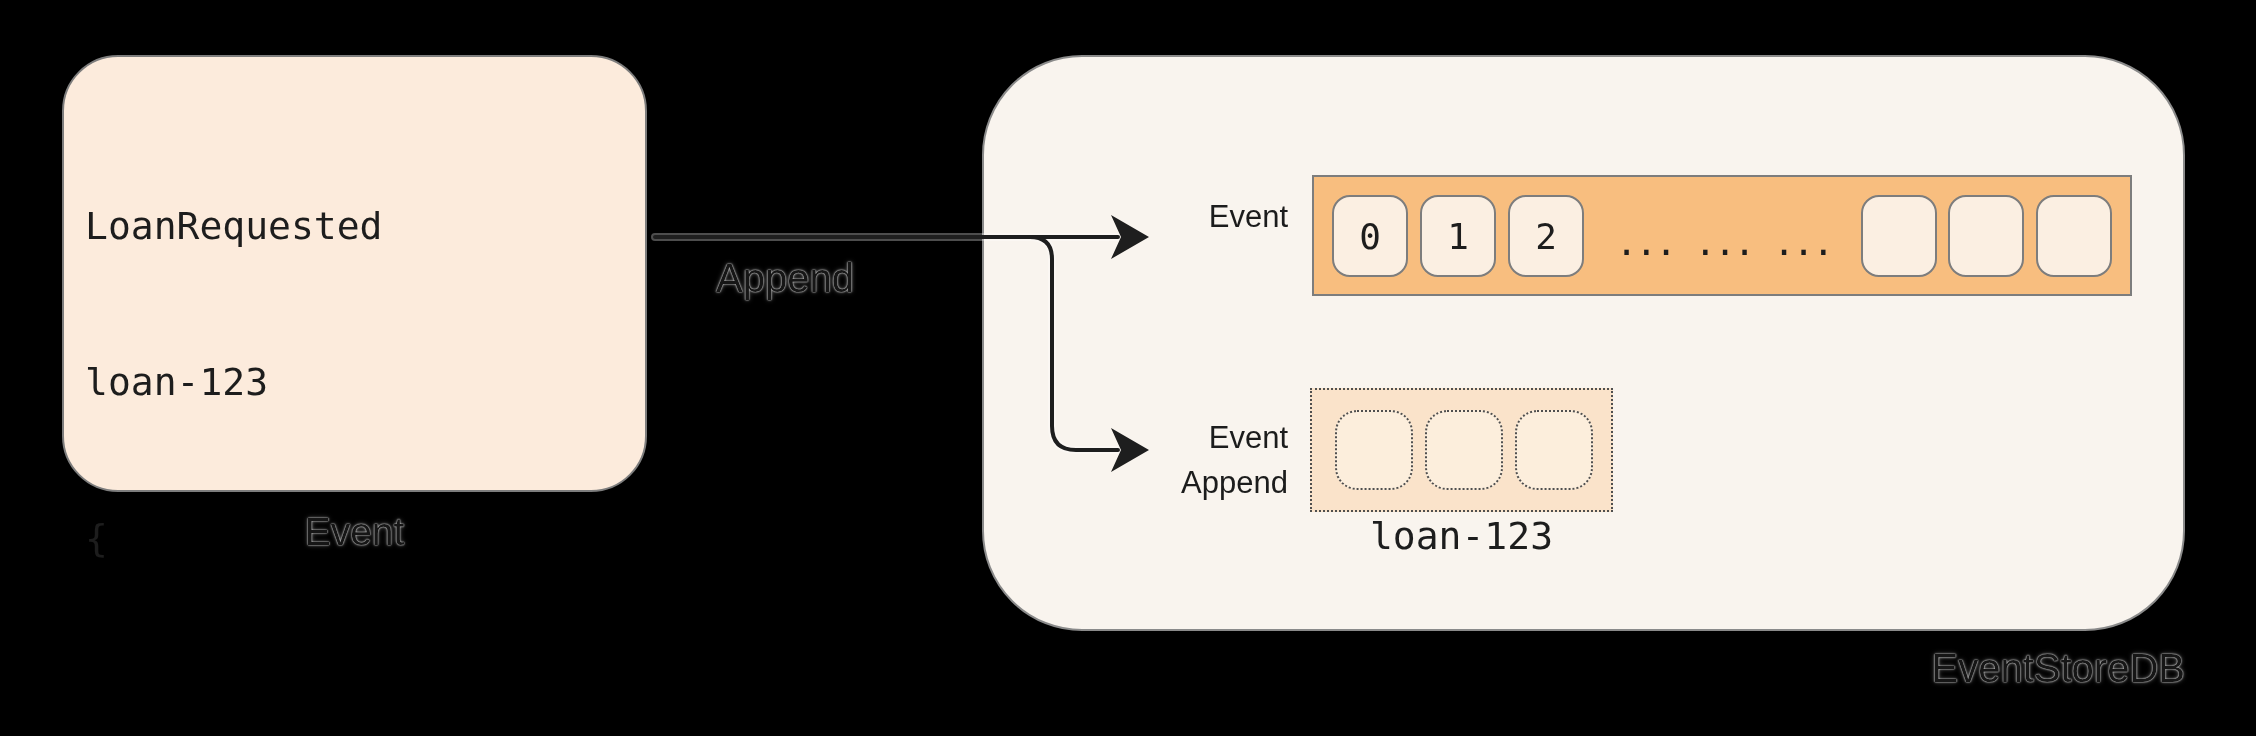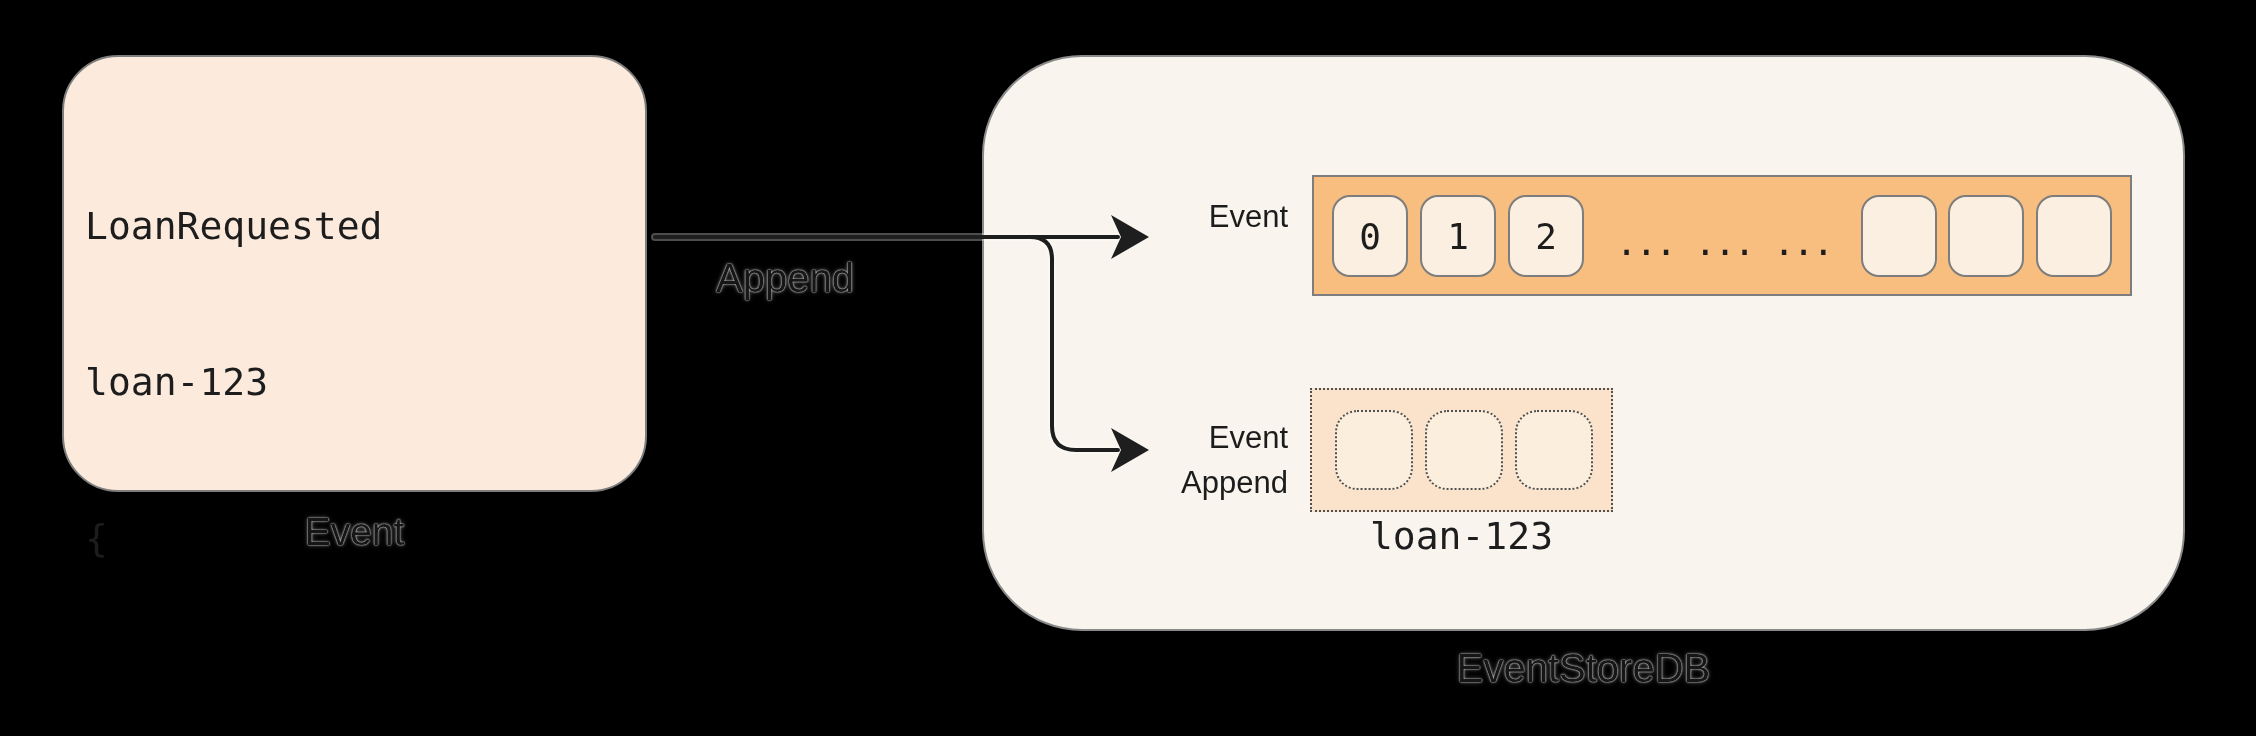--- a/index.html
+++ b/index.html
@@ -19,21 +19,21 @@
     font-family:"DejaVu Sans Mono","Liberation Mono",monospace;
     font-size:38px;line-height:52px;color:#1D1D1D;white-space:pre;
   }
   
   .halo-label{
     color:#161616;text-align:center;
     text-shadow:0 0 1px #cfcfcf,0 0 2px rgba(255,255,255,.85),0 0 5px rgba(255,255,255,.35);
   }
   .event-caption{left:62px;top:510px;width:585px;font-size:39px;}
   .append-label{left:668px;top:256px;width:234px;font-size:40px;}
-  .esdb-caption{left:982px;top:646px;width:1203px;font-size:40px;}
+  .esdb-caption{left:982px;top:646px;width:1203px;font-size:40px;text-align:right;}
   
   .esdb-box{
     left:982px;top:55px;width:1203px;height:576px;
     background:#F9F4EE;border:2px solid #8A8A8A;border-radius:100px;
     box-sizing:border-box;
   }
   .row-label{
     color:#1C1C1C;font-size:31px;line-height:45px;text-align:right;width:180px;
   }
   .log-label{left:1108px;top:194px;}

